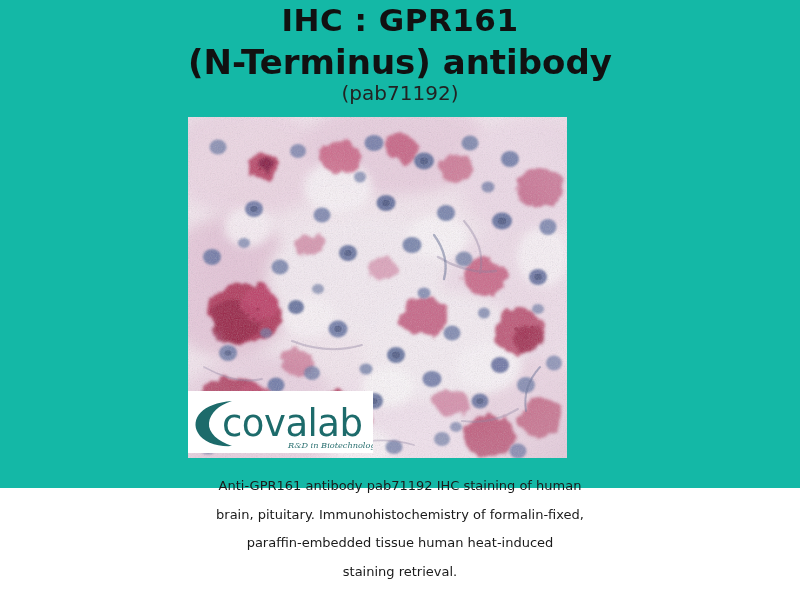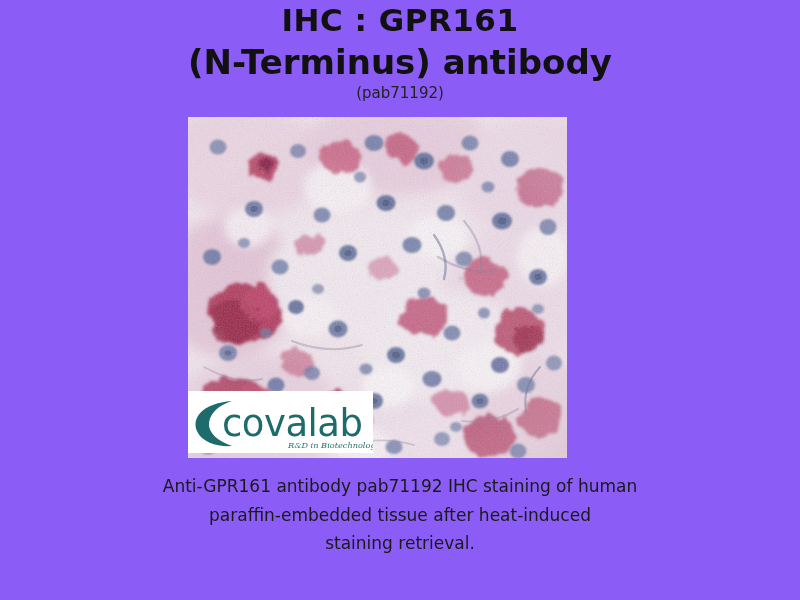--- a/index.html
+++ b/index.html
@@ -5,22 +5,22 @@
   * { box-sizing: border-box; }
   html, body {
     margin: 0; padding: 0;
     width: 800px; height: 600px;
     background: #ffffff;
     font-family: "DejaVu Sans", sans-serif;
     overflow: hidden;
   }
   #page {
     position: relative;
-    width: 800px; height: 600px;
-    background: #8b5cf6;
+    width: 800px; height: 488px;
+    background: #14b8a6;
   }
 
   
   #title-block {
     position: absolute;
     left: 0; top: 0; width: 800px;
     text-align: center;
   }
   #title-line-1 {
     font-family: "DejaVu Sans", sans-serif;
@@ -37,21 +37,21 @@
     font-weight: bold;
     font-size: 34px;
     letter-spacing: 0px;
     color: #111111;
     line-height: 40px;
     margin-top: 4px;
     white-space: pre;
   }
   #title-sub {
     font-family: "DejaVu Sans", sans-serif;
-    font-size: 15px;
+    font-size: 20px;
     color: #222222;
     line-height: 18px;
     margin-top: 2px;
     white-space: pre;
   }
 
   
   #figure-wrap {
     position: absolute;
     left: 188px; top: 117px;
@@ -76,21 +76,21 @@
   }
   #logo-svg { display: block; }
 
   
   #caption {
     position: absolute;
     left: 70px; top: 472px;
     width: 660px;
     text-align: center;
     font-family: "DejaVu Sans", sans-serif;
-    font-size: 17px;
+    font-size: 13px;
     line-height: 28.5px;
     color: #1a1a1a;
   }
   #caption div { white-space: pre; }
 </style>
 </head>
 <body>
 
 <div id="page">
 
@@ -325,17 +325,18 @@
 
         <text x="34" y="45" font-family="DejaVu Sans, sans-serif" font-size="37" font-weight="400" fill="#1d6b6b" letter-spacing="-0.5">covalab</text>
 
         <text x="100" y="57" font-family="DejaVu Serif, serif" font-size="8.2" font-style="italic" fill="#2a7070">R&amp;D in Biotechnology</text>
       </svg>
     </div>
   </div>
 
   <div id="caption">
     <div>Anti-GPR161 antibody pab71192 IHC staining of human</div>
-    <div>paraffin-embedded tissue after heat-induced</div>
+    <div>brain, pituitary. Immunohistochemistry of formalin-fixed,</div>
+    <div>paraffin-embedded tissue human heat-induced</div>
     <div>staining retrieval.</div>
   </div>
 
 </div>
 
 </body></html>

